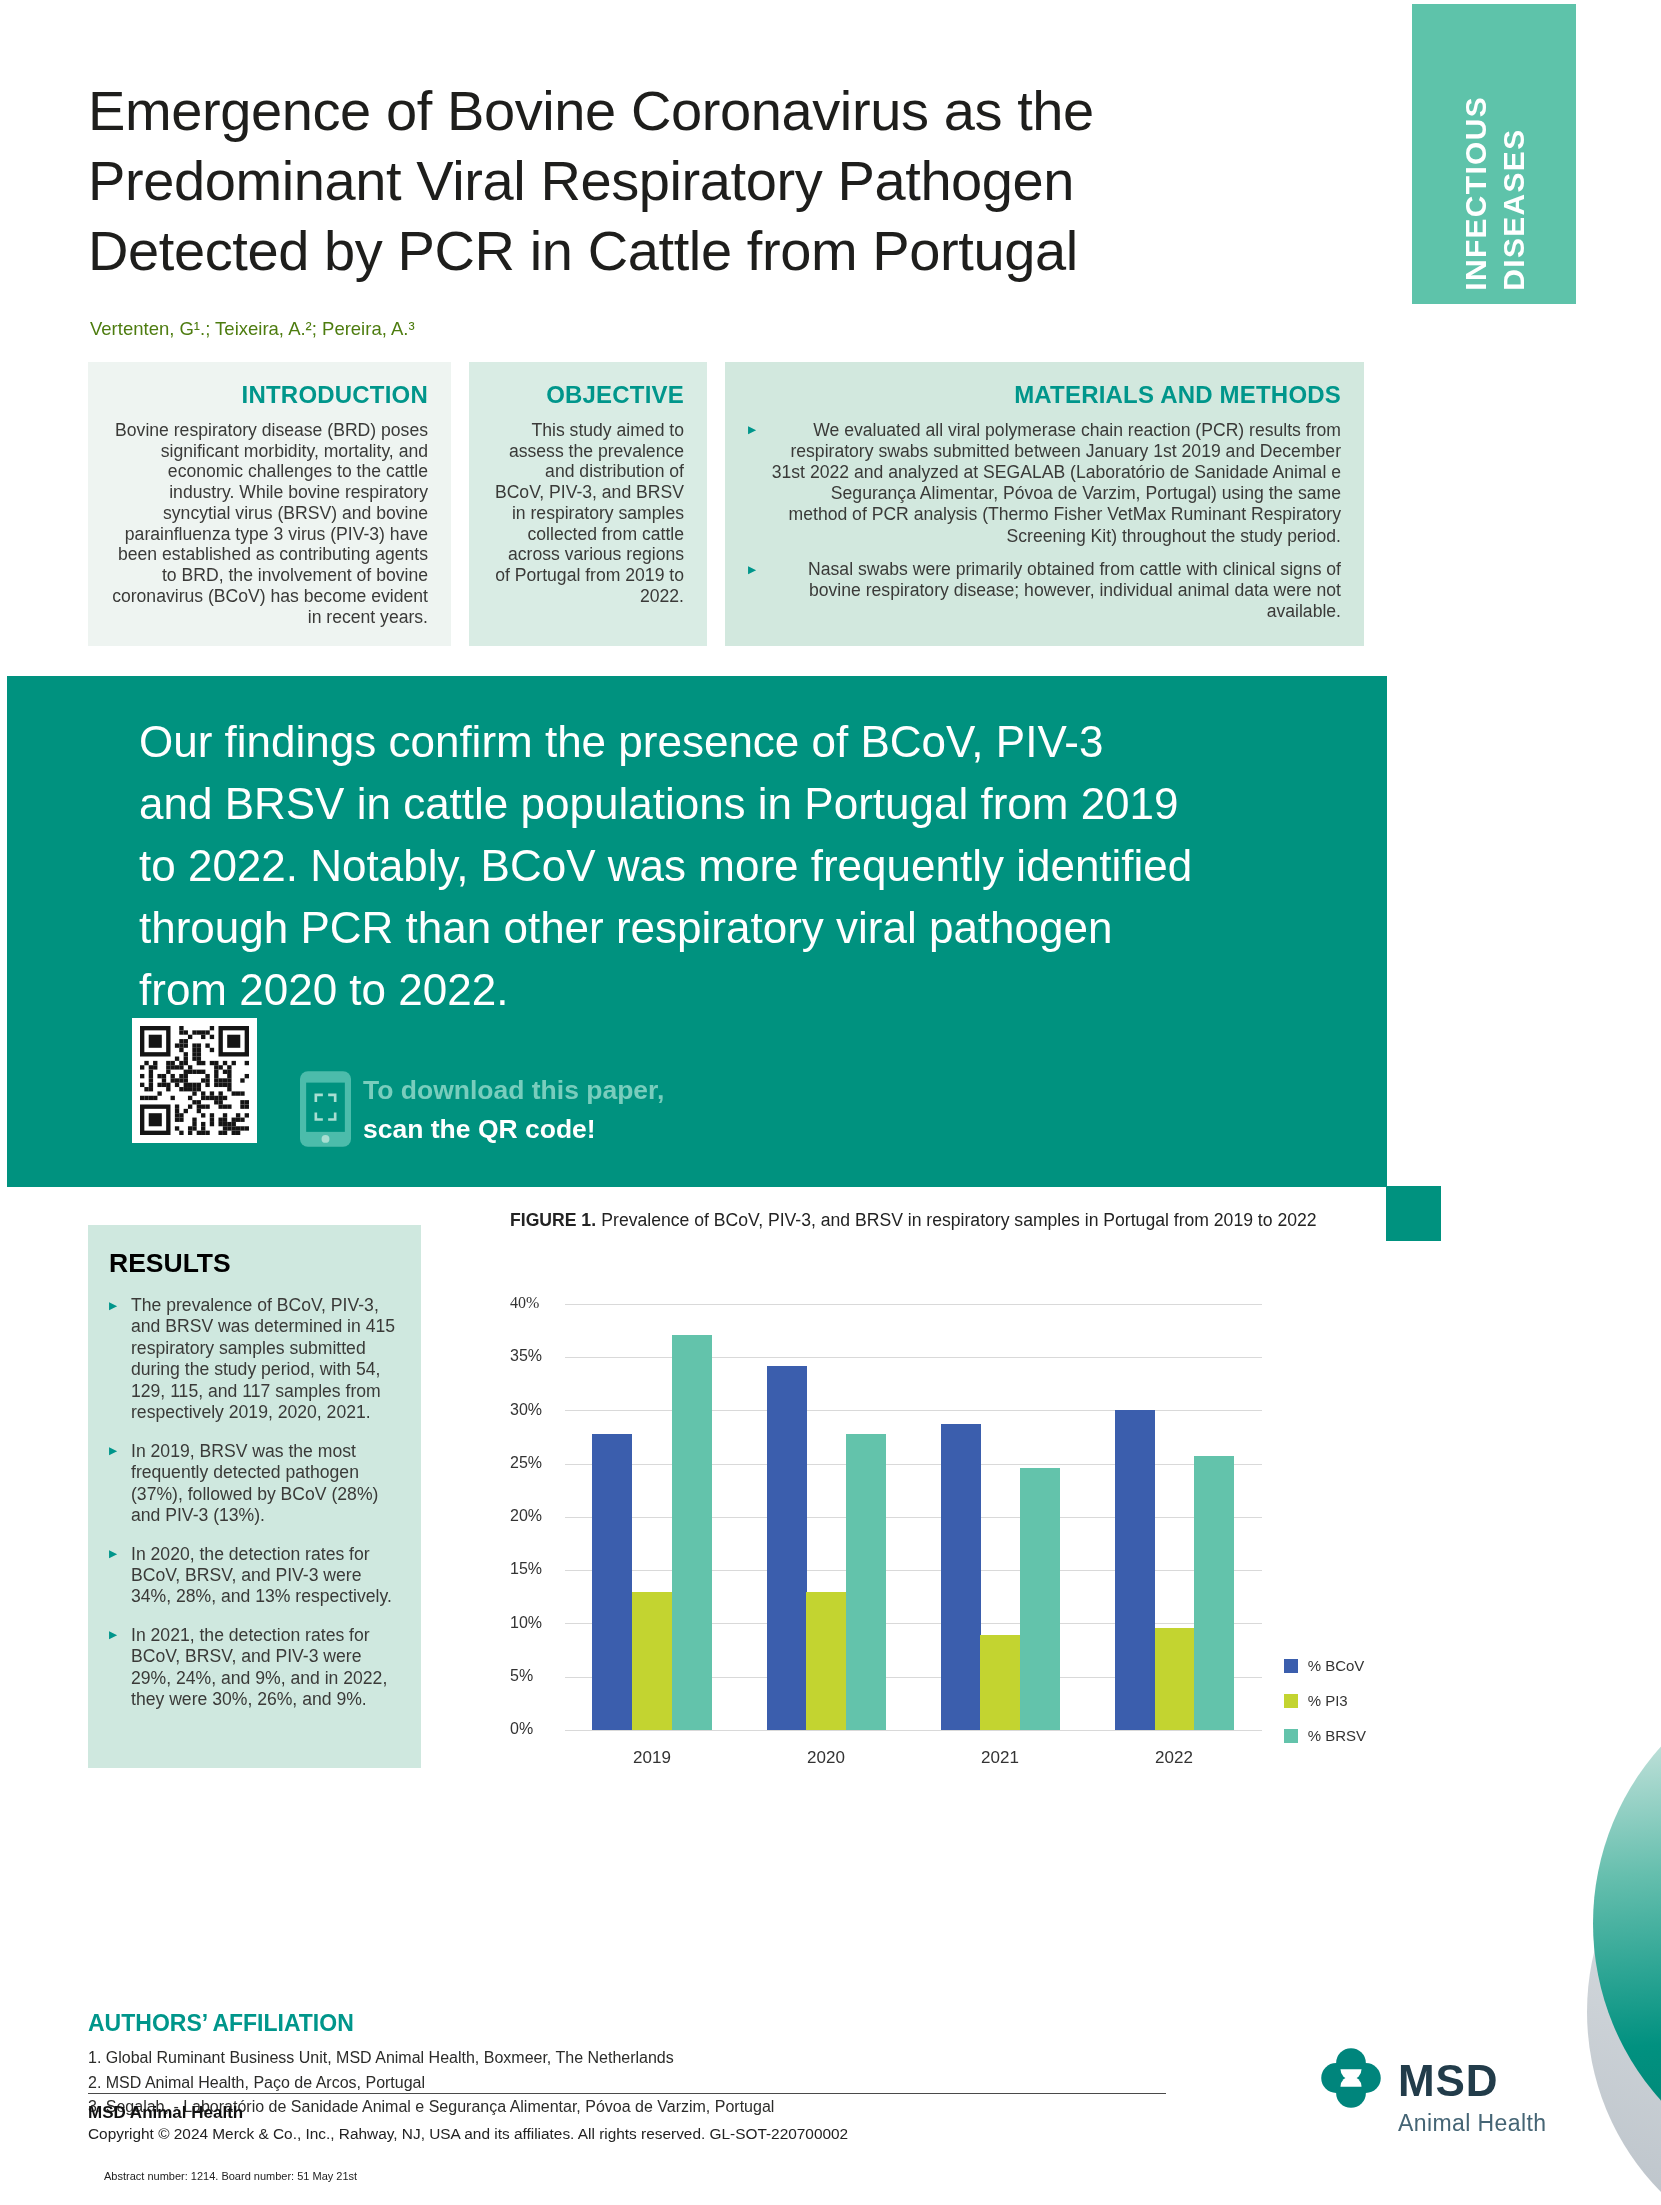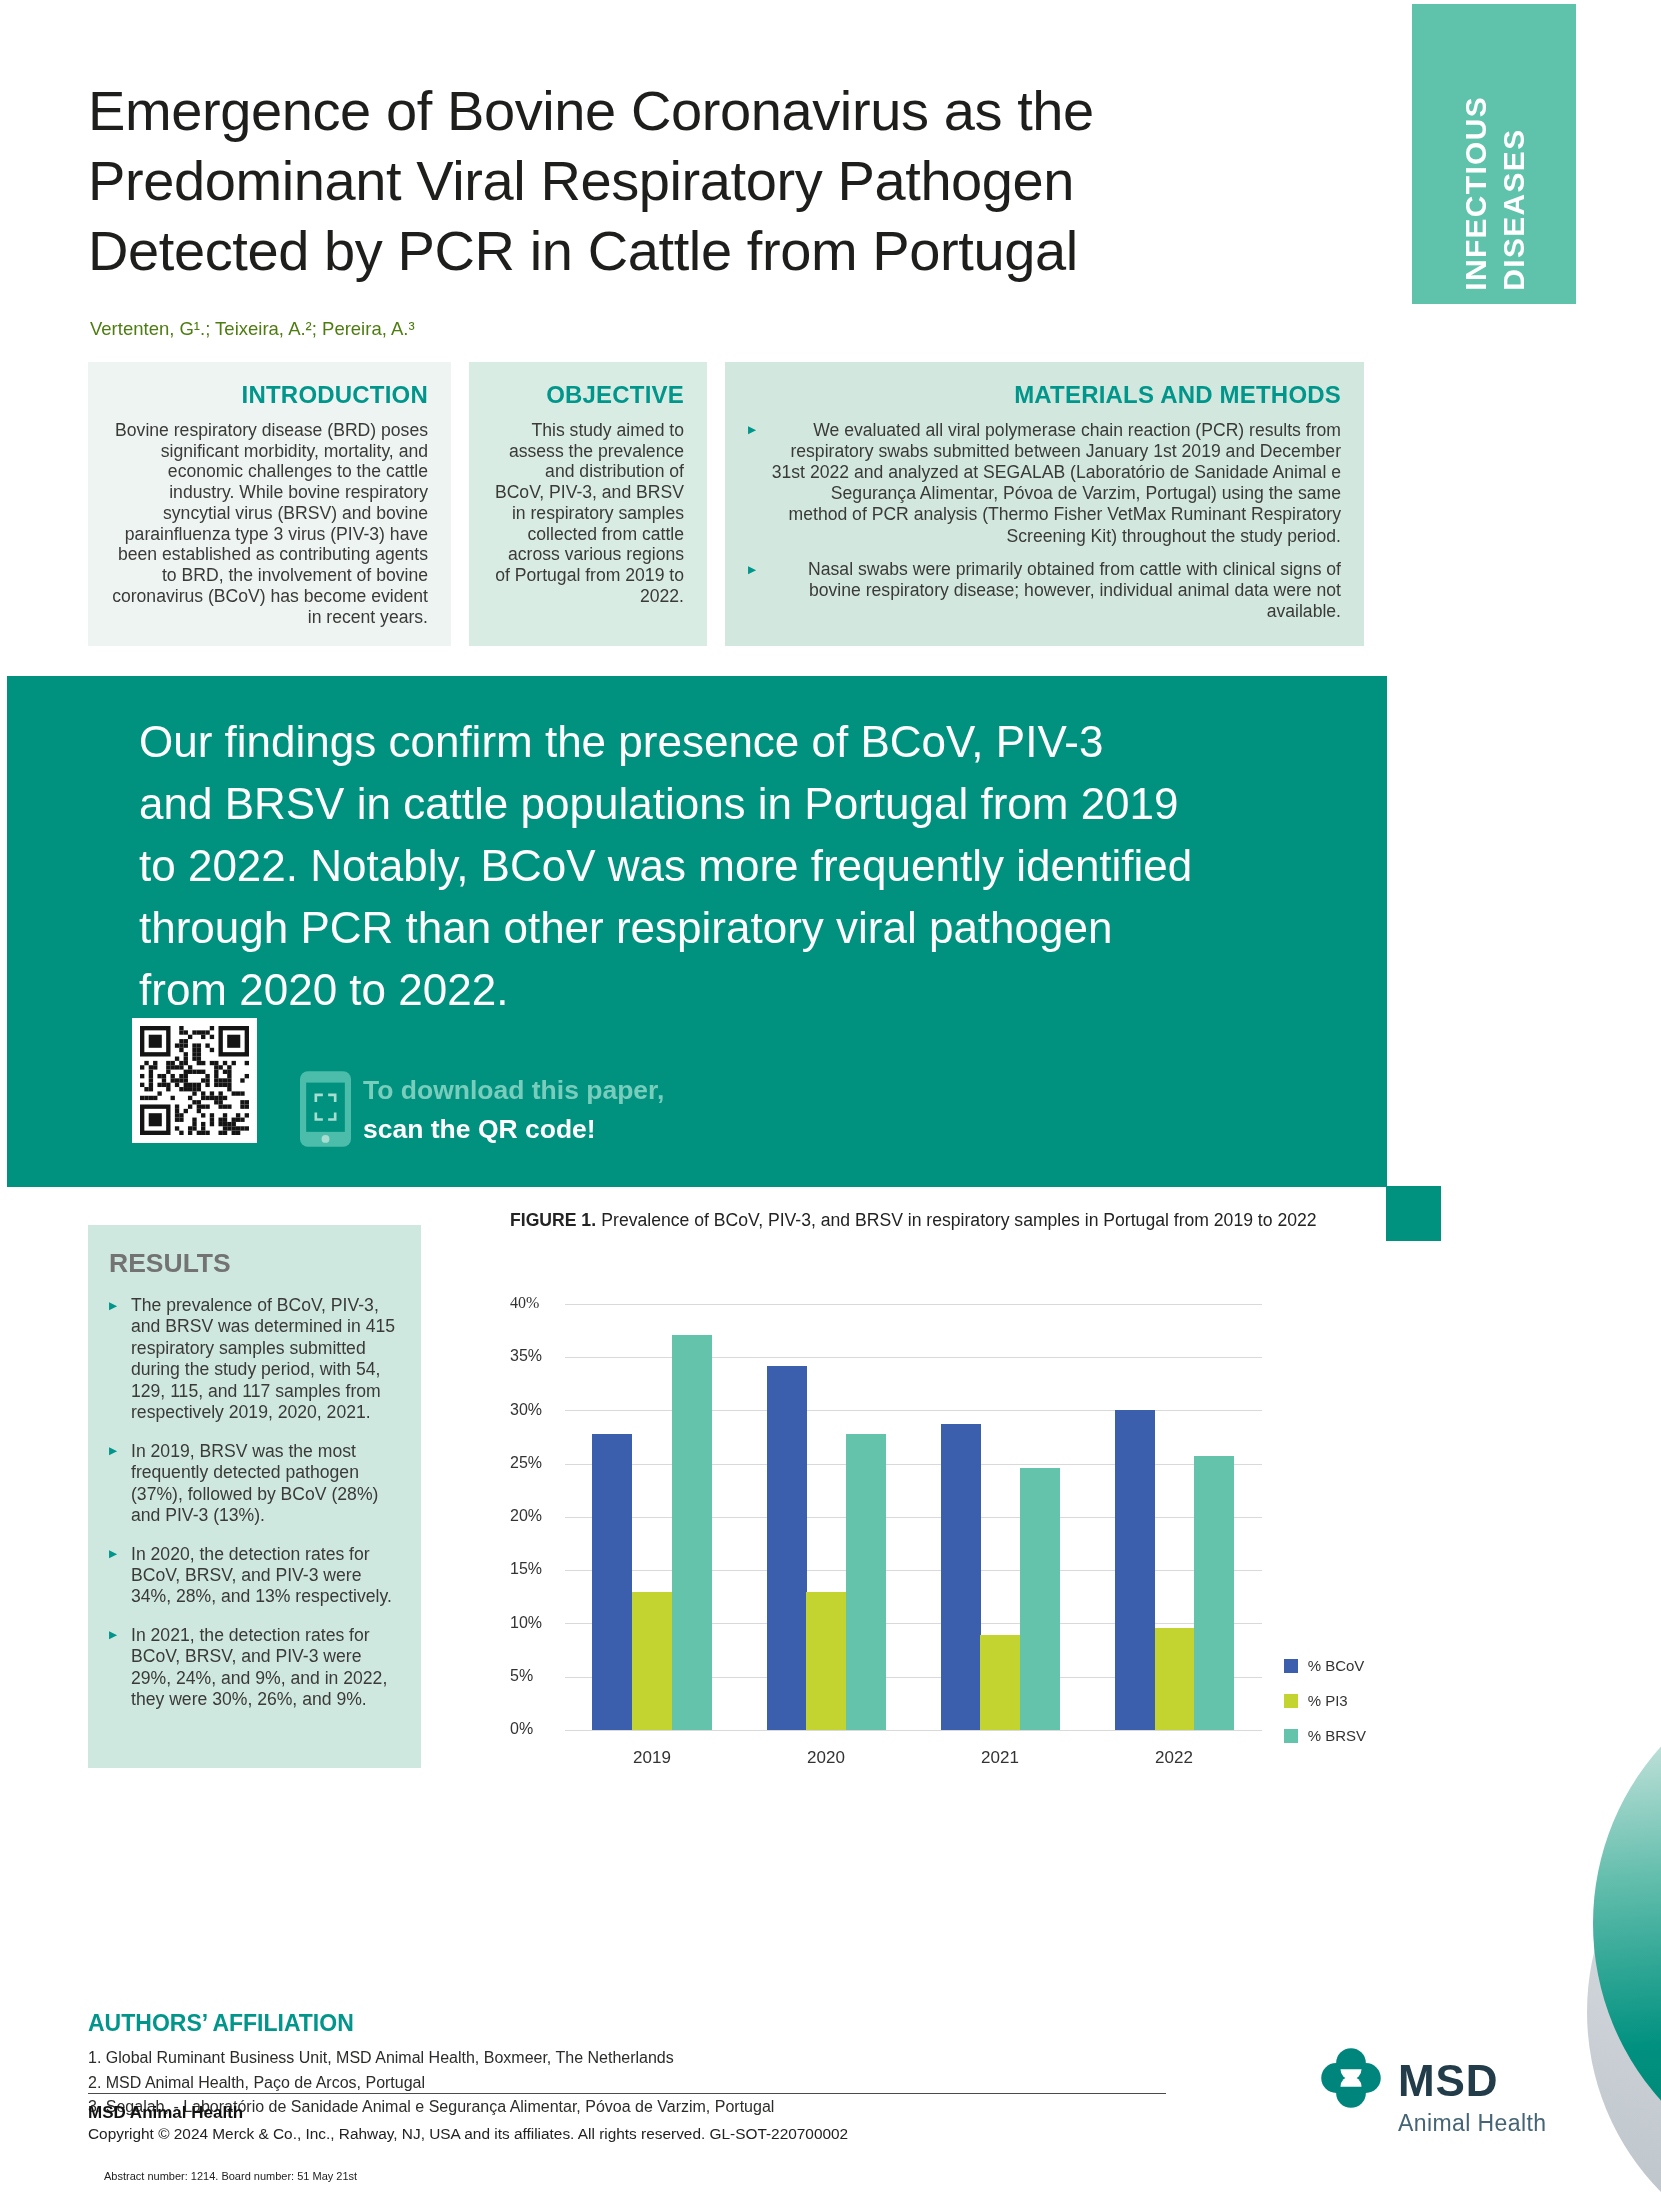--- a/index.html
+++ b/index.html
@@ -38,21 +38,21 @@
   .qr-box { position:absolute; left:125px; top:342px; background:#fff; padding:8px; line-height:0; }
   .phone { position:absolute; left:293px; top:395px; line-height:0; }
   .qr-text { position:absolute; left:356px; top:399px; }
   .qr-l1 { font-size:26.5px; font-weight:bold; color:#79cdbd; margin-bottom:8px; }
   .qr-l2 { font-size:26.5px; font-weight:bold; color:#fff; }
   .banner-square { position:absolute; left:1386px; top:1186px; width:55px; height:55px; background:#00927f; }
 
   
   .results { left:88px; top:1225px; width:333px; height:543px; background:#cfe8df; position:absolute;
              padding:23px 21px; }
-  .results h2 { color:#737373; font-size:26.5px; margin-bottom:16px; }
+  .results h2 { color:#000000; font-size:26.5px; margin-bottom:16px; }
   .results ul.bullets li { margin-bottom:17px; line-height:1.22; }
 
   
   .figure-caption { position:absolute; left:510px; top:1210px; font-size:17.6px; color:#232323; }
   .figure-caption .cap { margin-left:5.3px; }
   .chart { position:absolute; left:510px; top:1258px; width:882px; height:540px; }
   .gridline { position:absolute; left:55px; width:697px; height:0.9px; background:#d9d9d9; }
   .ylab { position:absolute; left:0; width:44px; font-size:16px; color:#333; }
   .xlab { position:absolute; font-size:17px; color:#333; text-align:center; }
   .bar { position:absolute; }

